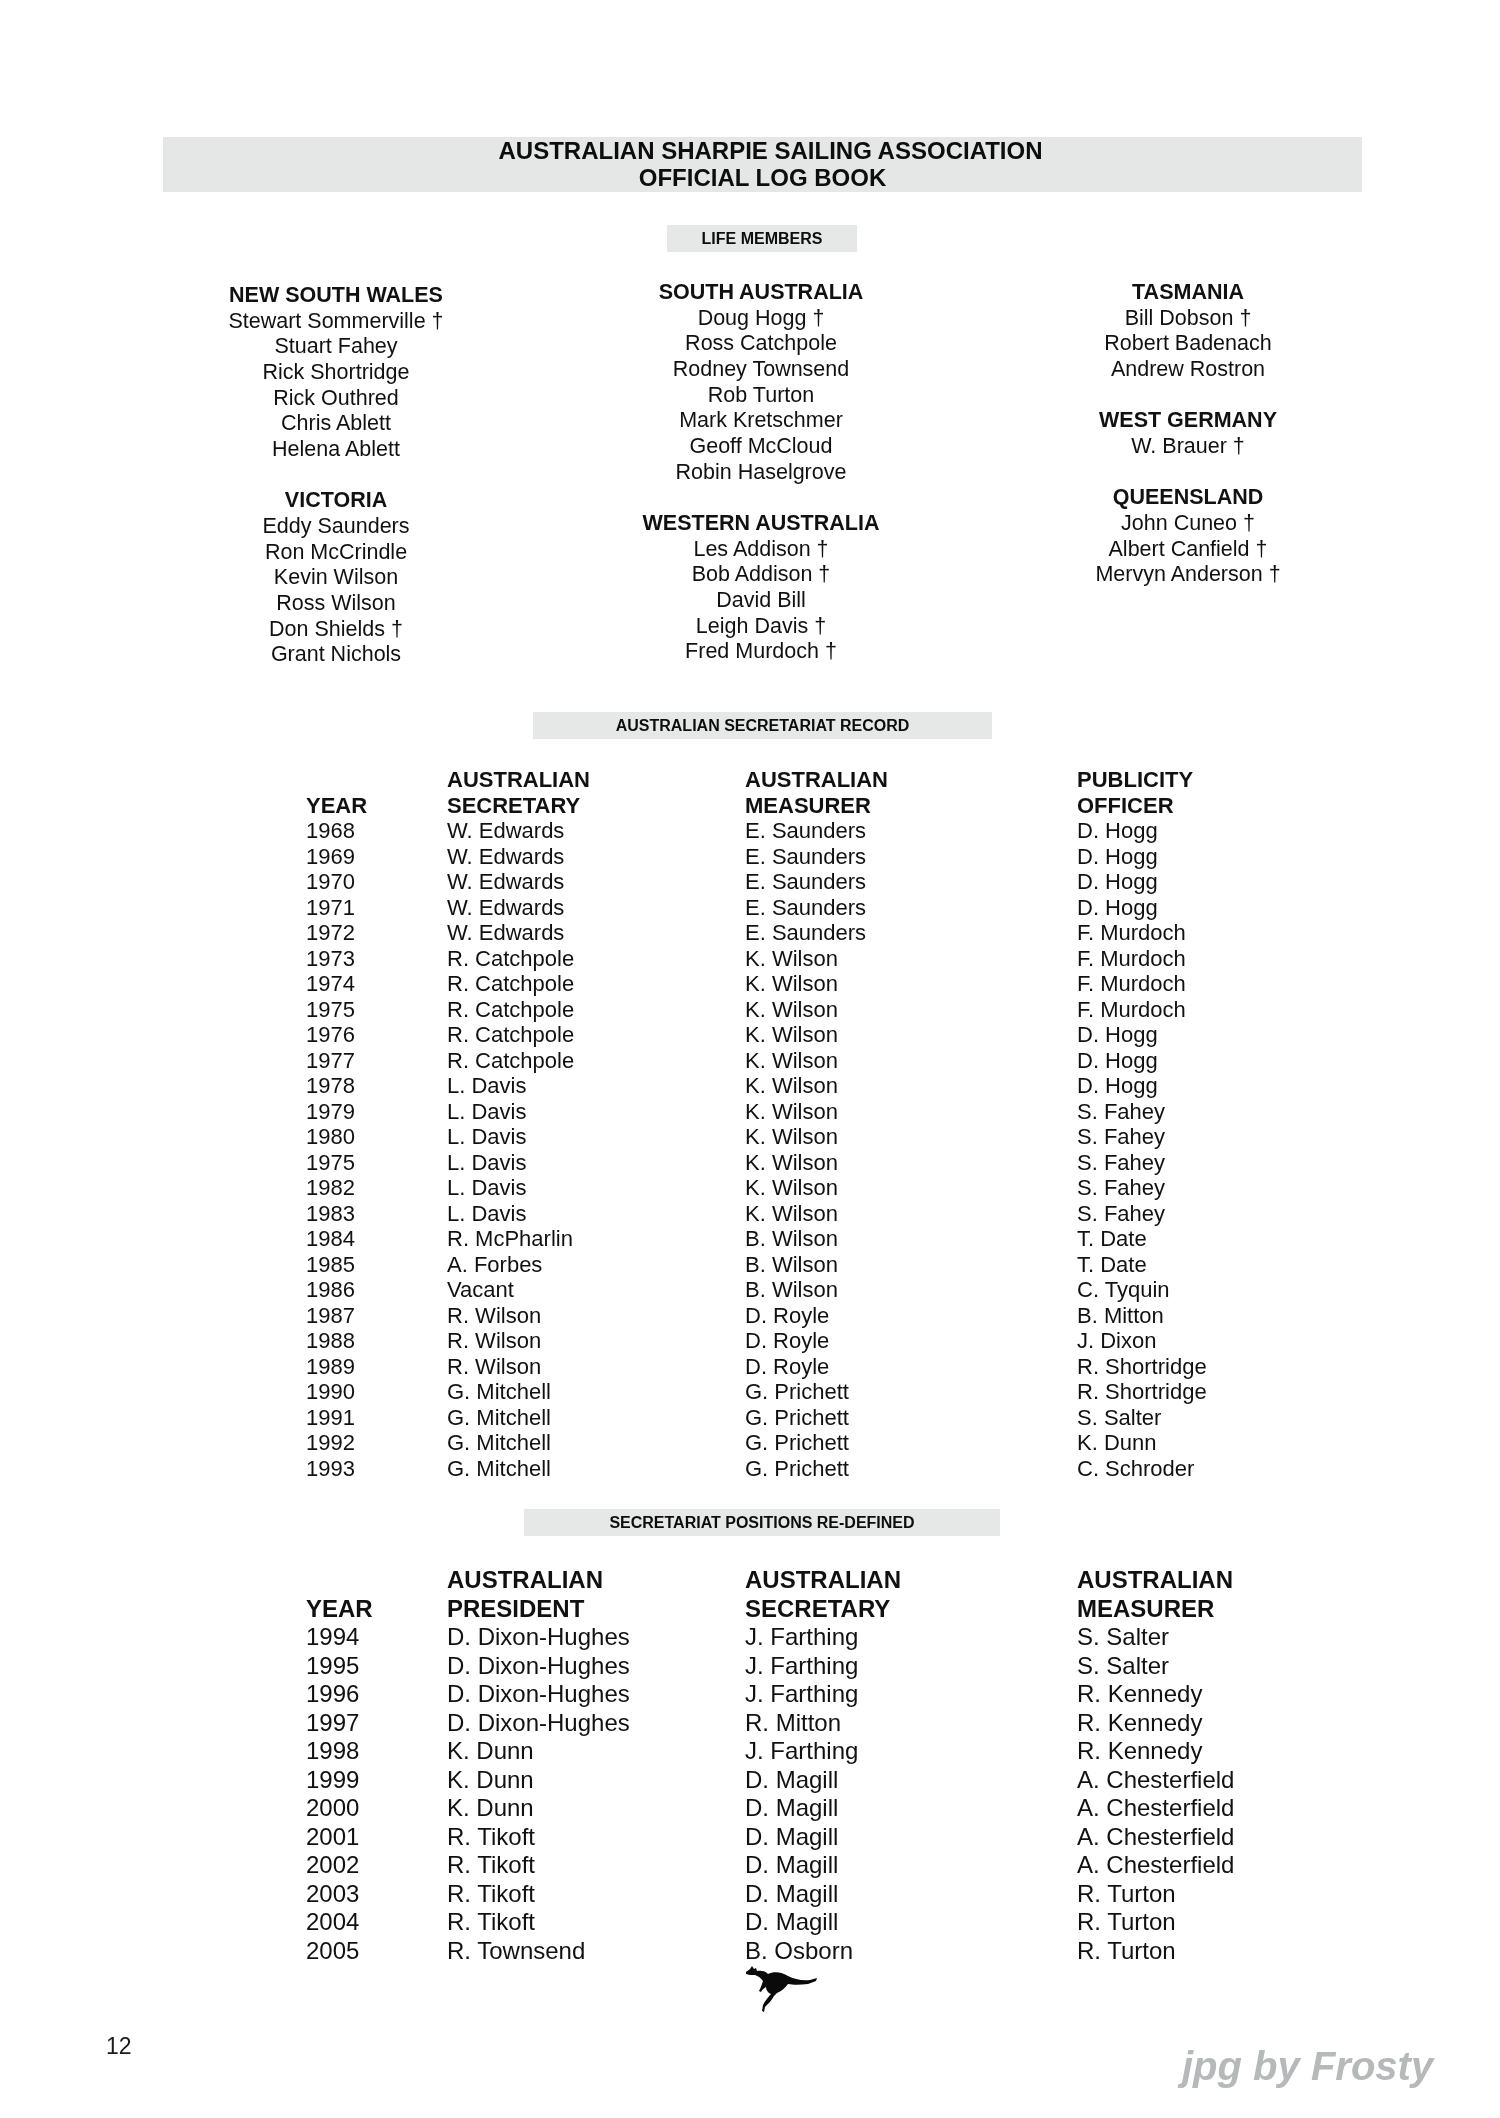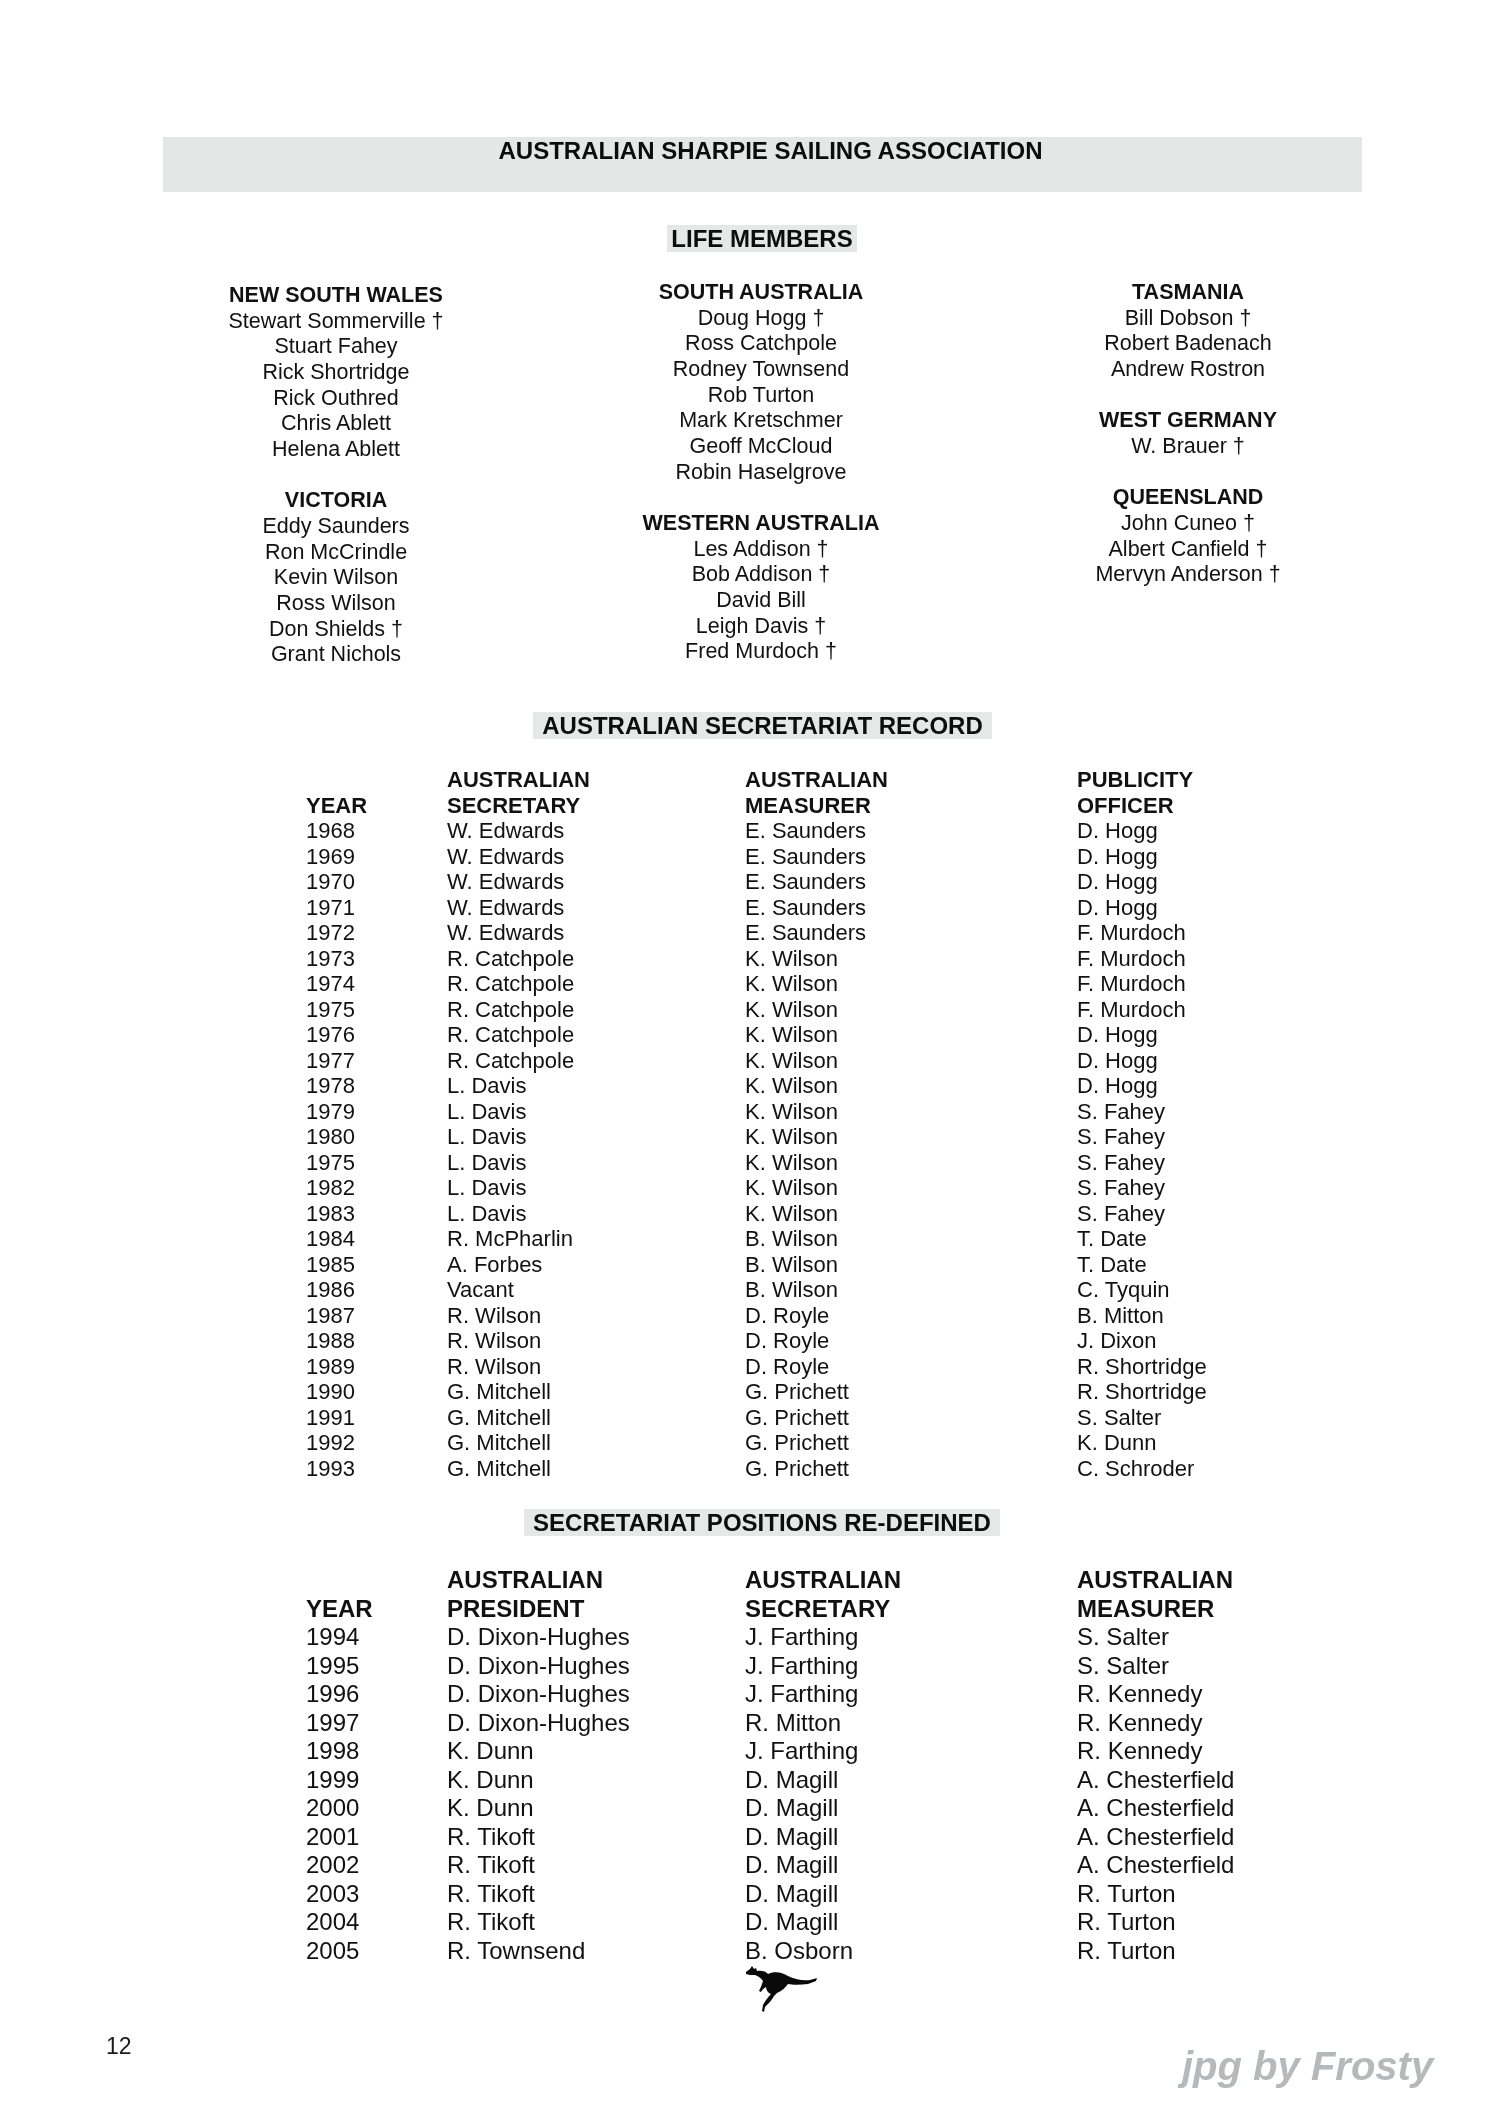--- a/index.html
+++ b/index.html
@@ -8,21 +8,21 @@
   .abs { position: absolute; }
 
   
   #header-band { left: 163px; top: 137px; width: 1199px; height: 55px; background: #e4e7e6; }
   .hdr-line { position: absolute; left: 0; width: 100%; text-align: center; font-weight: bold;
               font-size: 24px; line-height: 28px; color: #0d0d0d; }
   #hdr-1 { top: 0px; padding-left: 8px; }
   #hdr-2 { top: 27px; }
 
   
-  .sec-title { position: absolute; background: #e6e8e8; font-weight: bold; font-size: 24px;
+  .sec-title { position: absolute; background: #e6e8e8; font-weight: bold; font-size: 16px;
                line-height: 27px; text-align: center; color: #0d0d0d; white-space: nowrap; }
   #life-title { left: 667px; top: 225px; width: 190px; }
   #rec-title  { left: 533px; top: 712px; width: 459px; }
   #redef-title{ left: 524px; top: 1509px; width: 476px; }
 
   
   .lm-col { position: absolute; width: 440px; text-align: center; font-size: 21.5px; }
   .lm-col .grp-name { font-weight: bold; height: 25.7px; line-height: 25.7px; }
   .lm-col .member  { height: 25.7px; line-height: 25.7px; }
   .lm-col .gap { height: 25.5px; }
@@ -46,20 +46,21 @@
   #kangaroo { left: 744px; top: 1966px; width: 74px; height: 46px; }
   #page-number { left: 106px; top: 2033px; font-size: 23px; color: #1a1a1a; }
   #watermark { left: 1182px; top: 2044px; font-size: 40px; font-weight: bold; font-style: italic;
                color: #b5b9b9; white-space: nowrap; }
 </style>
 </head>
 <body>
 
 <div id="header-band" class="abs">
   <div id="hdr-1" class="hdr-line">AUSTRALIAN SHARPIE SAILING ASSOCIATION</div>
+  <div id="hdr-2" class="hdr-line">OFFICIAL LOG BOOK</div>
 </div>
 
 <div id="life-title" class="sec-title">LIFE MEMBERS</div>
 <div id="lm-col-1" class="lm-col">
     <div class="grp-name">NEW SOUTH WALES</div>
     <div class="member">Stewart Sommerville †</div>
     <div class="member">Stuart Fahey</div>
     <div class="member">Rick Shortridge</div>
     <div class="member">Rick Outhred</div>
     <div class="member">Chris Ablett</div>

